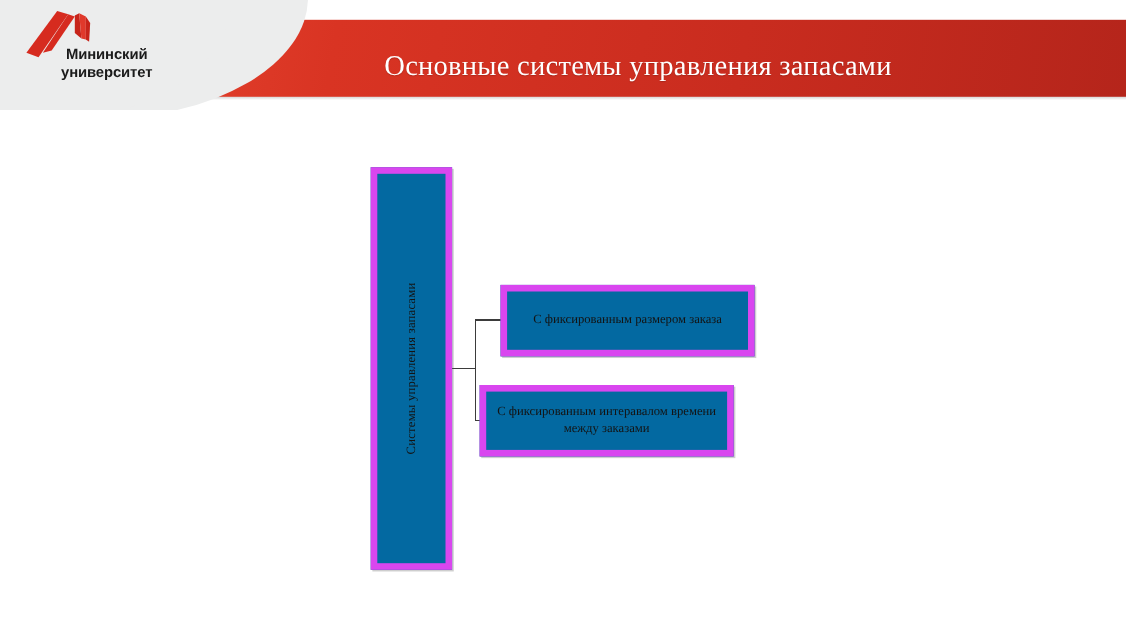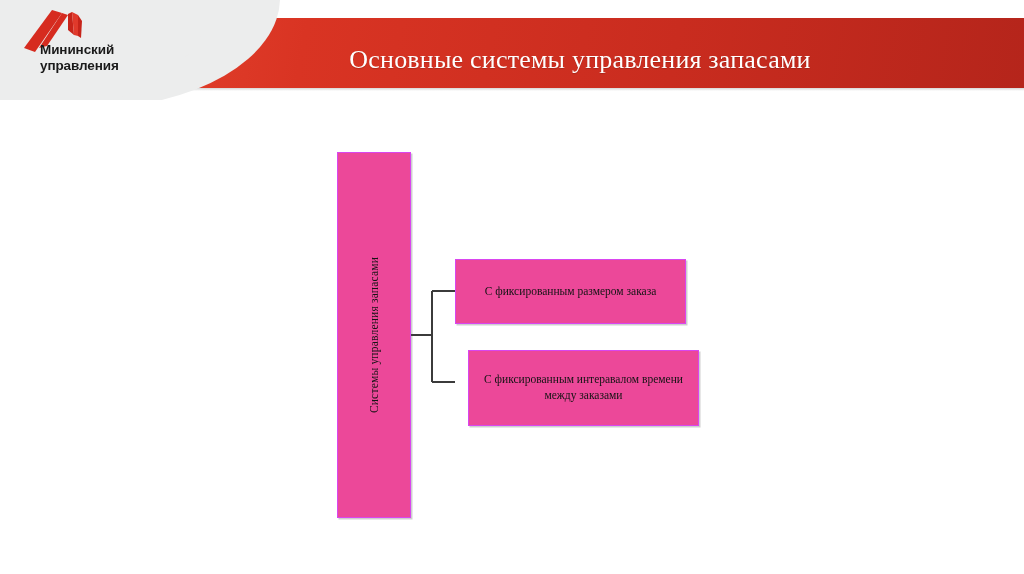--- a/index.html
+++ b/index.html
@@ -109,38 +109,39 @@
     position: absolute;
     left: 26px;
     top: 36px;
     width: 114px;
     color: #1b1b1b;
     font-family: "Liberation Sans", "DejaVu Sans", sans-serif;
     font-size: 13.5px;
     font-weight: bold;
     line-height: 1.22;
     letter-spacing: -0.1px;
+    text-align: center;
   }
   .logo-text .l2 { display: block; }
 
   
   .diagram {
     position: absolute;
     left: 0;
     top: 100px;
     width: 1024px;
     height: 474px;
   }
   .diagram svg { display: block; }
 
   .node-box {
     position: absolute;
     box-sizing: border-box;
-    border: 1px solid #d946ef;
-    background: #ec4899;
+    border: 6px solid #d946ef;
+    background: #0369a1;
     box-shadow: 1.5px 1.5px 0 rgba(80,80,80,0.28);
   }
 
   
   .node-root {
     left: 337px;
     top: 52px;
     width: 74px;
     height: 366px;
   }
@@ -157,24 +158,24 @@
   }
 
   
   .node-child-1 {
     left: 455px;
     top: 159px;
     width: 231px;
     height: 65px;
   }
   .node-child-2 {
-    left: 468px;
+    left: 436px;
     top: 250px;
     width: 231px;
-    height: 76px;
+    height: 65px;
   }
   .node-child-label {
     position: absolute;
     inset: 0;
     display: flex;
     align-items: center;
     justify-content: center;
     text-align: center;
     padding: 0 8px;
     box-sizing: border-box;
@@ -216,21 +217,21 @@
 
           <path d="M40 5 L46 7 L25 38 L17 40 Z" fill="#d62b1f"></path>
 
           <path d="M46 6 L50 4 L52 27 L46 22 Z" fill="#c7241a"></path>
           <path d="M50 4 L56 7 L56 28 L52 27 Z" fill="#e0392b"></path>
           <path d="M56 7 L60 13 L59 30 L56 28 Z" fill="#c7241a"></path>
         </svg>
       </div>
       <div class="logo-text">
         <span class="l1">Мининский</span>
-        <span class="l2">управления</span>
+        <span class="l2">университет</span>
       </div>
     </div>
   </div>
 
   <div class="diagram">
 
     <svg class="connectors" viewBox="0 0 1024 474" xmlns="http://www.w3.org/2000/svg">
       <g stroke="#3b3b3b" stroke-width="1.2" fill="none" shape-rendering="crispEdges">
 
         <line x1="411" y1="235" x2="432" y2="235"></line>

